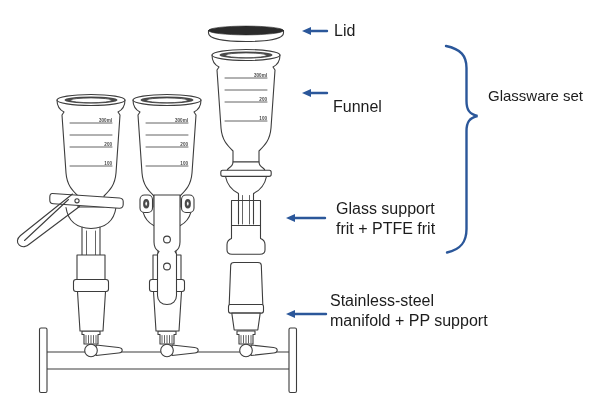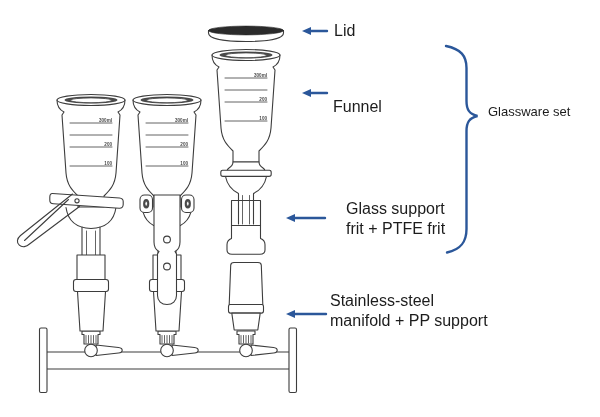--- a/index.html
+++ b/index.html
@@ -153,24 +153,24 @@
     <path class="blue" d="M 446 46 C 461 49 466.5 56 466.5 68 L 466.5 101 C 466.5 110 469.5 114 477.5 116 C 469.5 118 466.5 122 466.5 131 L 466.5 229 C 466.5 242 461 249.5 447 252.5"></path>
   </g>
 </svg>
 
 <div class="callout" style="left:334px;top:21px">
   <span>Lid</span>
 </div>
 <div class="callout" style="left:333px;top:97px">
   <span>Funnel</span>
 </div>
-<div class="callout" style="left:488px;top:102px;font-size:13px">
+<div class="callout" style="left:488px;top:86px;font-size:15px">
   <span>Glassware set</span>
 </div>
-<div class="callout" style="left:346px;top:199px">
+<div class="callout" style="left:336px;top:199px">
   <span>Glass support</span><br>
   <span>frit + PTFE frit</span>
 </div>
 <div class="callout" style="left:330px;top:291px">
   <span>Stainless-steel</span><br>
   <span>manifold + PP support</span>
 </div>
 
 </div>
 

